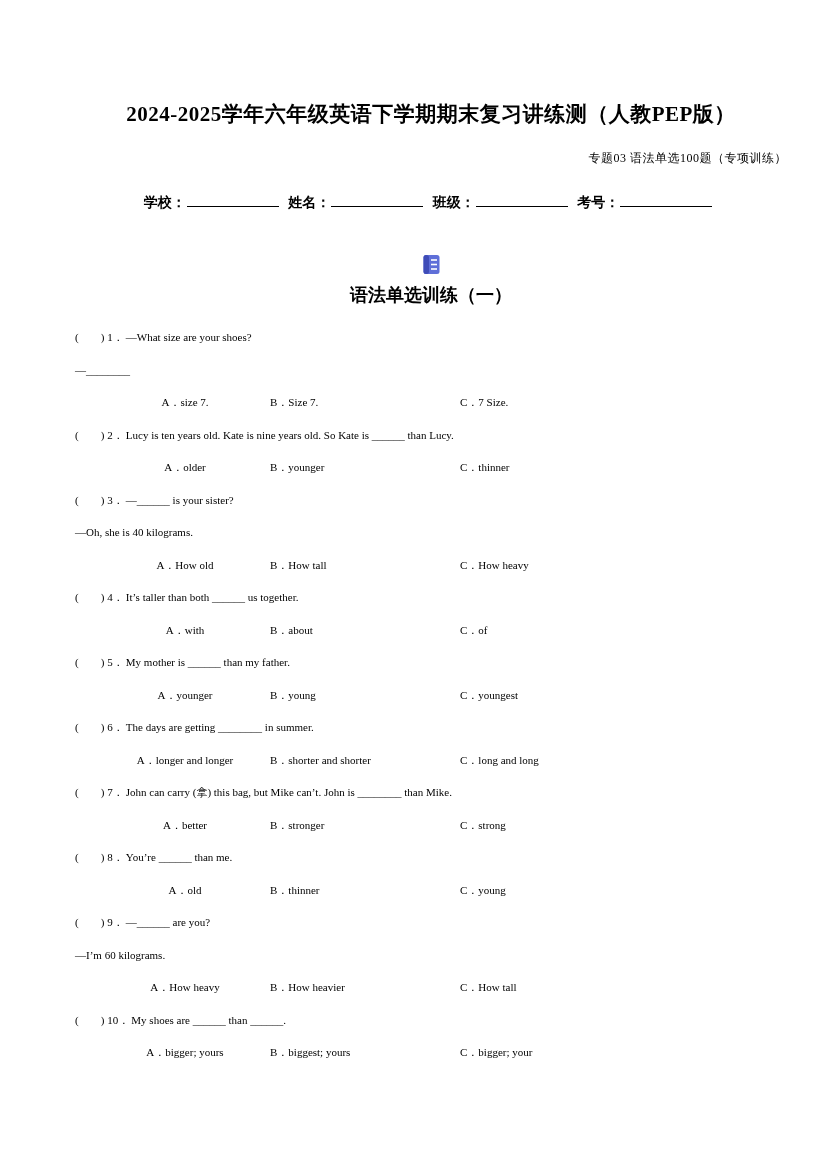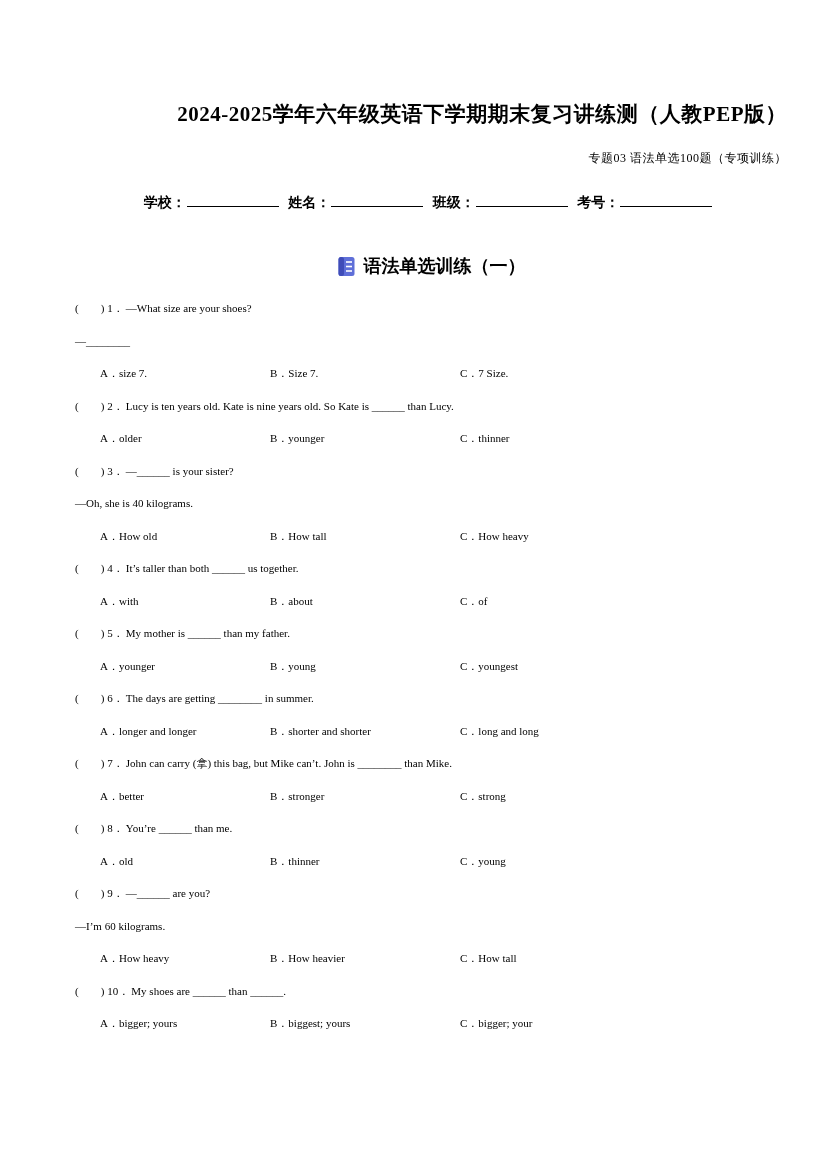--- a/index.html
+++ b/index.html
@@ -11,21 +11,21 @@
   .page {
     width: 827px;
     min-height: 1169px;
     margin: 0 auto;
     background: #ffffff;
     padding: 100px 40px 40px 75px;
   }
   .doc-title {
     font-size: 21px;
     font-weight: bold;
-    text-align: right;
+    text-align: center;
     margin: 0 0 22px 0;
     letter-spacing: 0.5px;
   }
   .doc-subtitle {
     font-size: 12px;
     font-weight: normal;
     text-align: right;
     margin: 0 0 26px 0;
     letter-spacing: 0.5px;
   }
@@ -45,32 +45,33 @@
     vertical-align: baseline;
   }
   .section-header {
     display: flex;
     align-items: center;
     justify-content: center;
     gap: 8px;
     font-size: 18px;
     font-weight: bold;
     margin: 0 0 14px 0;
+    flex-direction: column;
   }
   .nb-icon { display: inline-flex; align-items: center; }
   .question-list { font-size: 11px; }
   .q-line, .extra-line, .options-row {
     line-height: 32.5px;
     min-height: 32.5px;
   }
   .q-blank { white-space: pre; margin-right: 3px; }
   .q-num { margin-right: 2px; }
   .options-row { padding-left: 25px; white-space: nowrap; }
   .opt { display: inline-block; }
-  .opt-a { width: 170px; }
+  .opt-a { width: 170px; text-align: center; }
   .opt-b { width: 190px; }
 </style>
 </head>
 <body>
 
 <div class="page">
 
   <h1 class="doc-title">2024-2025学年六年级英语下学期期末复习讲练测（人教PEP版）</h1>
   <h2 class="doc-subtitle">专题03 语法单选100题（专项训练）</h2>
 

